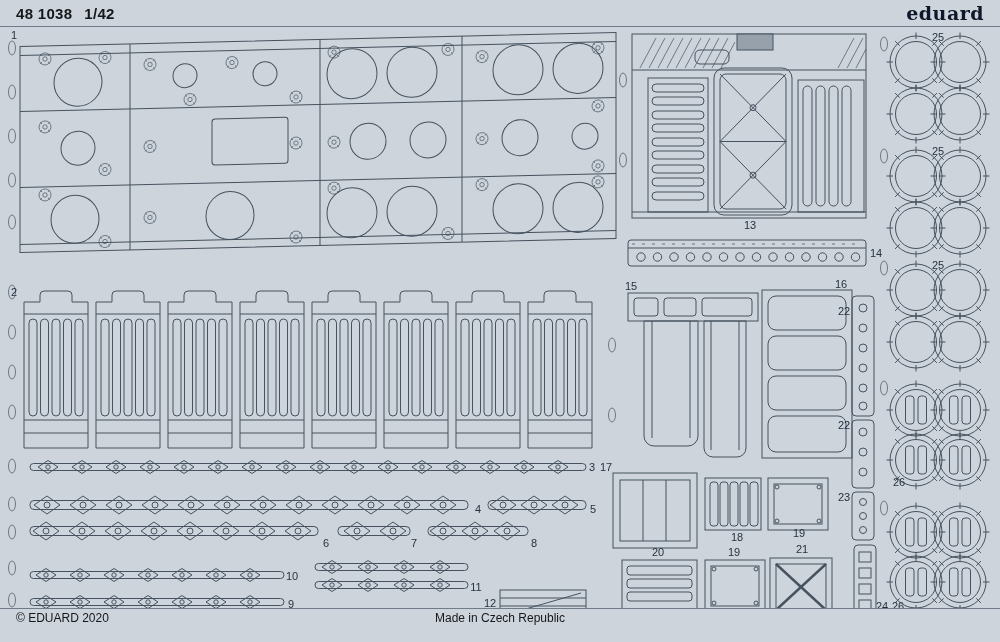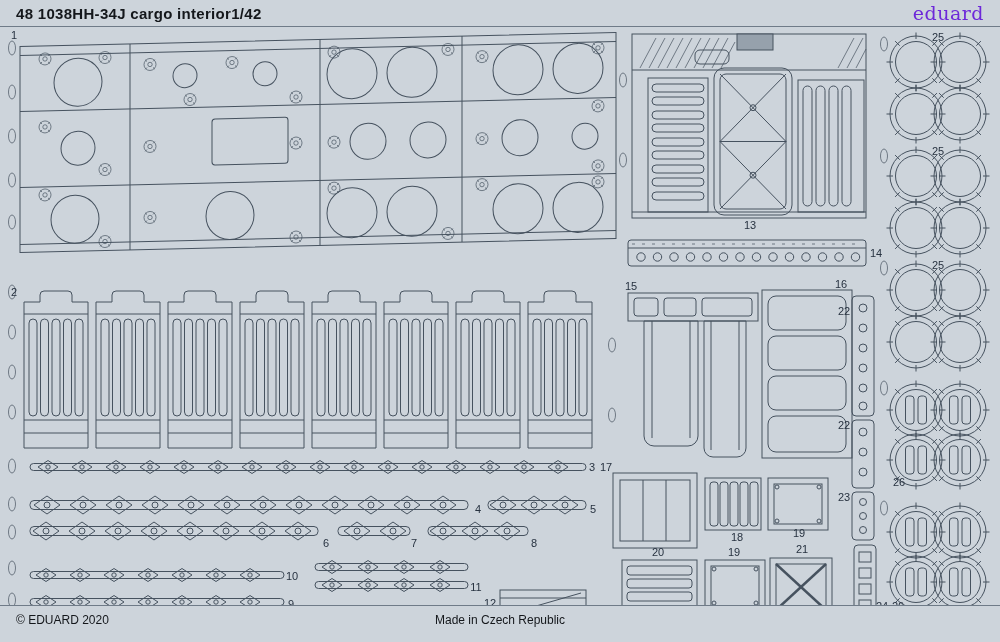--- a/index.html
+++ b/index.html
@@ -1,21 +1,21 @@
 <!DOCTYPE html>
 <html><head>
 <meta charset="utf-8">
 <style>
   html,body{margin:0;padding:0;background:#9aa4ad}
   .page{position:relative;width:1000px;height:642px;background:#cdd4db;font-family:"Liberation Sans",sans-serif;overflow:hidden}
   .sheet-svg{position:absolute;left:0;top:0;display:block}
-  .hdr{position:absolute;top:0;left:0;width:100%;height:27px;box-sizing:border-box;display:flex;align-items:center;gap:0;padding:0 16px;border-bottom:1px solid #6f7b88;background:#cdd4db;z-index:2}
+  .hdr{position:absolute;top:0;left:0;width:100%;height:27px;box-sizing:border-box;display:flex;align-items:center;gap:12px;padding:0 16px;border-bottom:1px solid #6f7b88;background:#cdd4db;z-index:2}
   .hdr-text{font-weight:bold;font-size:15px;color:#14171b;letter-spacing:.3px;white-space:nowrap}
-  .brand{margin-left:auto;font-family:"DejaVu Serif",serif;font-weight:normal;font-size:19px;color:#6d28d9;letter-spacing:.5px}
-  .ftr{position:absolute;bottom:8px;left:0;width:100%;height:18px;box-sizing:border-box;display:flex;align-items:center;padding:14px 16px;border-top:1px solid #6f7b88;background:#cdd4db;z-index:2;font-size:12px;color:#14171b}
+  .brand{margin-left:auto;font-family:"DejaVu Serif",serif;font-weight:bold;font-size:19px;color:#0f172a;letter-spacing:.5px}
+  .ftr{position:absolute;bottom:16px;left:0;width:100%;height:18px;box-sizing:border-box;display:flex;align-items:center;padding:8px 16px;border-top:1px solid #6f7b88;background:#cdd4db;z-index:2;font-size:12px;color:#14171b}
   .made{position:absolute;left:50%;transform:translateX(-50%)}
   .part{stroke:#46525f;stroke-width:1;fill:none}
   .thin{stroke-width:.7}
   .thick{stroke-width:2.4}
   .dark{fill:#96a1ac;stroke:#46525f}
   .part-label{fill:#273240;font-size:11px;stroke:none;text-anchor:middle;font-family:"Liberation Sans",sans-serif}
 </style>
 </head>
 <body>
 
@@ -489,21 +489,20 @@
         <text x="938" y="41" class="part-label">25</text>
         <text x="938" y="155" class="part-label">25</text>
         <text x="938" y="269" class="part-label">25</text>
         <text x="899" y="486" class="part-label">26</text>
         <text x="898" y="610" class="part-label">26</text>
       </g>
   </svg>
 
   <header class="hdr">
     <span class="hdr-text">48 1038</span>
-    <span class="hdr-text">HH-34J cargo interior</span>
     <span class="hdr-text">1/42</span>
     <span class="brand">eduard</span>
   </header>
 
   <footer class="ftr">
     <span>© EDUARD 2020</span>
     <span class="made">Made in Czech Republic</span>
   </footer>
 
 </div>

